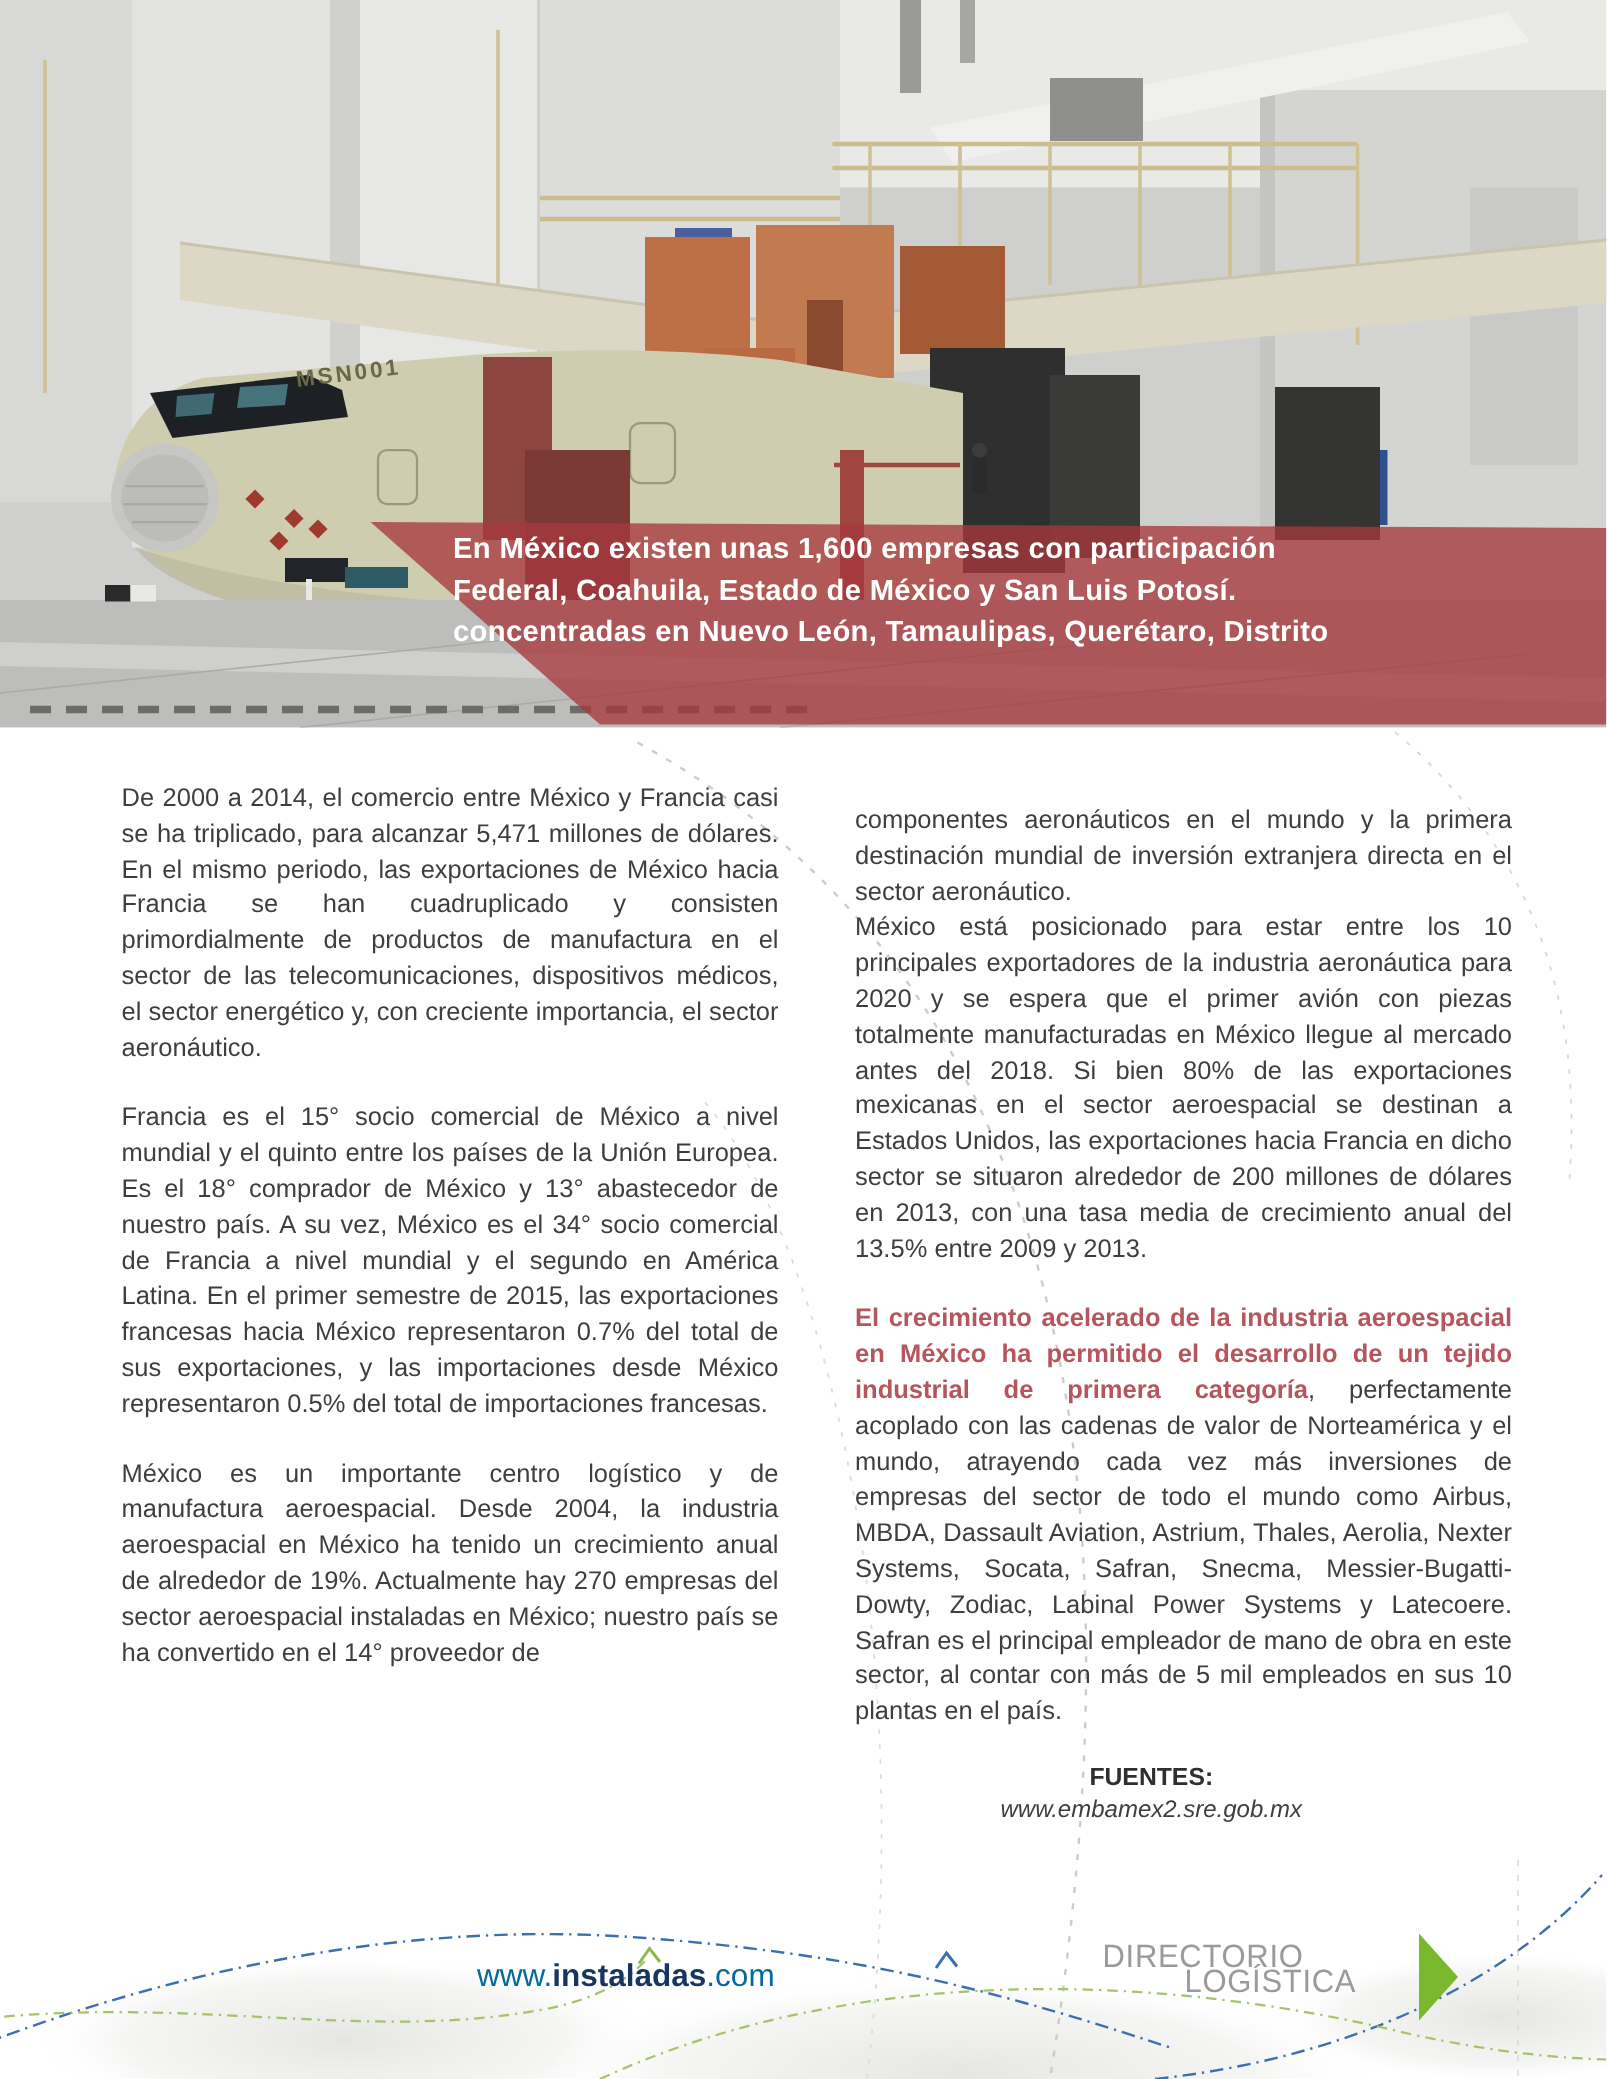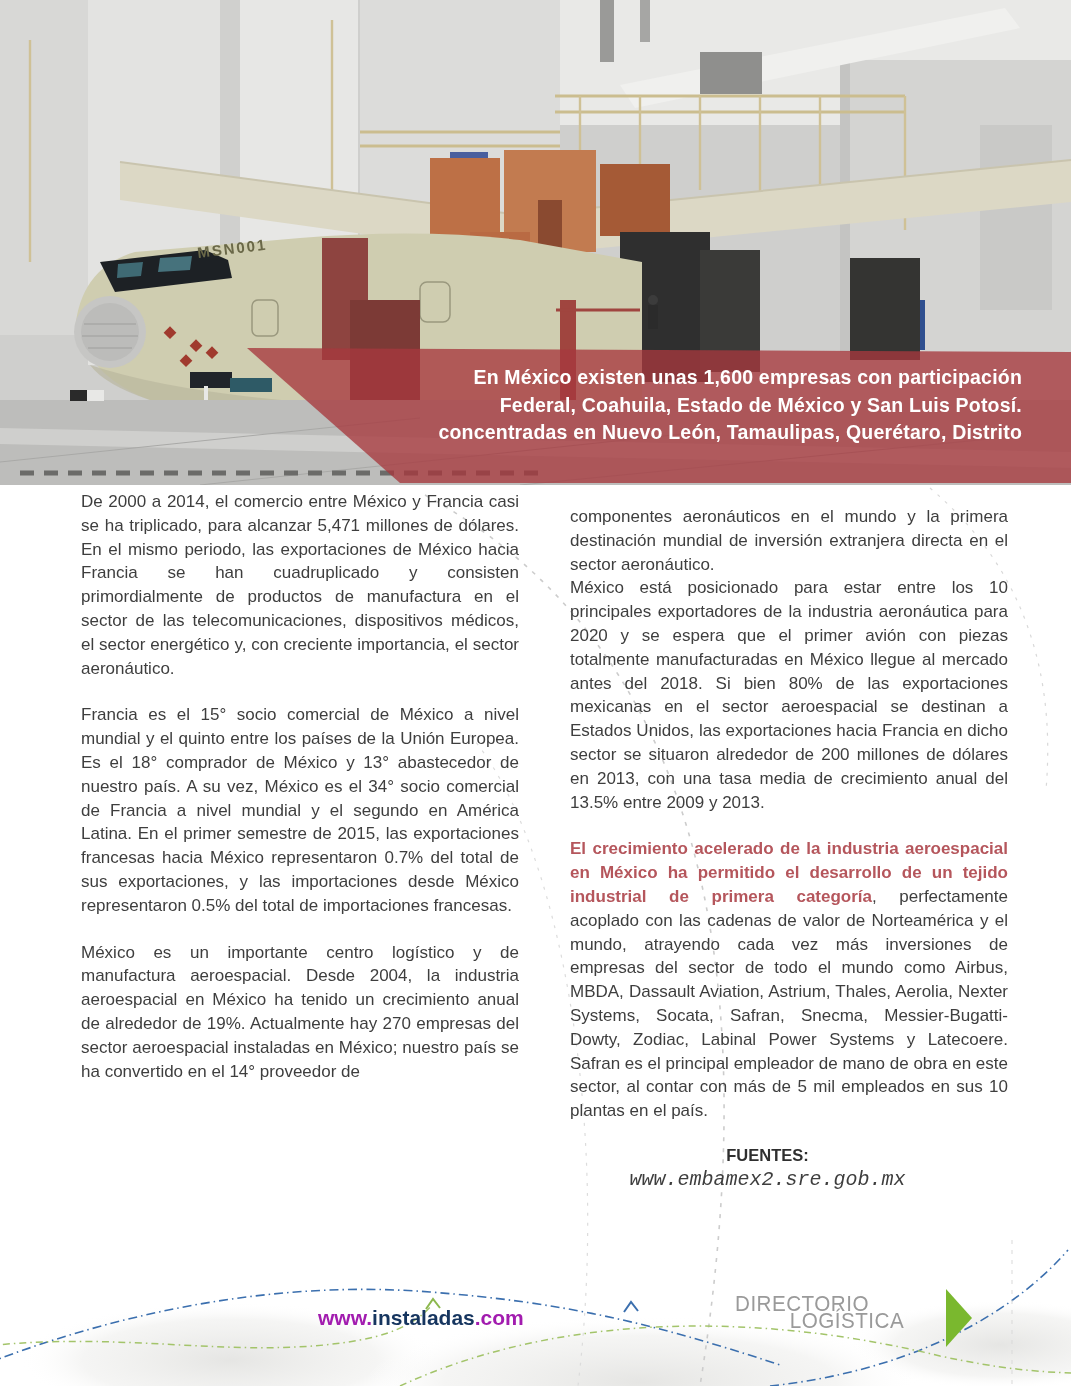--- a/index.html
+++ b/index.html
@@ -6,44 +6,44 @@
   .page{
     position:relative;width:1071px;height:1386px;background:#ffffff;
     overflow:hidden;font-family:"Liberation Sans", sans-serif;color:#3e3e3e;
   }
   
   .bg-deco{position:absolute;inset:0;z-index:0;}
   
   .photo{position:absolute;top:0;left:0;width:1071px;height:485px;z-index:1;}
   .photo svg{display:block;}
   .overlay-headline{
-    position:absolute;top:364px;right:49px;width:720px;text-align:right;
+    position:absolute;top:353px;right:49px;width:720px;text-align:left;
     color:#ffffff;font-weight:bold;font-size:19.5px;line-height:27.5px;z-index:2;
     letter-spacing:.2px;
   }
   
   .columns{
-    position:absolute;top:490px;left:81px;width:927px;z-index:2;
+    position:absolute;top:520px;left:81px;width:927px;z-index:2;
     display:flex;gap:51px;
   }
   .col{width:438px;}
   .col p{
     margin:0 0 23px 0;font-size:17px;line-height:23.8px;text-align:justify;
     color:#3e3e3e;
   }
   .col p.tight{margin-bottom:0;margin-top:15px;}
   .red-lead{color:#b5565c;font-weight:bold;}
   .sources{margin-top:9px;text-align:center;padding-right:43px;}
   .sources .label{font-weight:bold;font-size:16.5px;color:#2f2f2f;display:block;}
-  .sources .url{font-style:italic;font-size:20px;color:#3e3e3e;display:block;margin-top:3px;font-family:Liberation Mono, monospace;}
+  .sources .url{font-style:italic;font-size:16px;color:#3e3e3e;display:block;margin-top:3px;}
   
   .site-link{
     position:absolute;left:318px;top:1306px;font-size:21px;z-index:3;cursor:pointer;
   }
-  .site-link .pre,.site-link .suf{color:#a21caf;font-weight:bold;}
+  .site-link .pre,.site-link .suf{color:#0369a1;}
   .site-link .name{color:#16355f;font-weight:bold;}
   .dir-logo{
     position:absolute;left:735px;top:1294px;z-index:3;color:#9a9a9a;
     font-size:21.5px;line-height:20px;letter-spacing:.5px;transform:scaleX(.96);
     transform-origin:left top;
   }
   .dir-logo .l2{display:block;margin-left:57px;margin-top:-3px;}
   .green-arrow{position:absolute;left:944px;top:1288px;z-index:3;cursor:pointer;}
 </style>
 </head>

